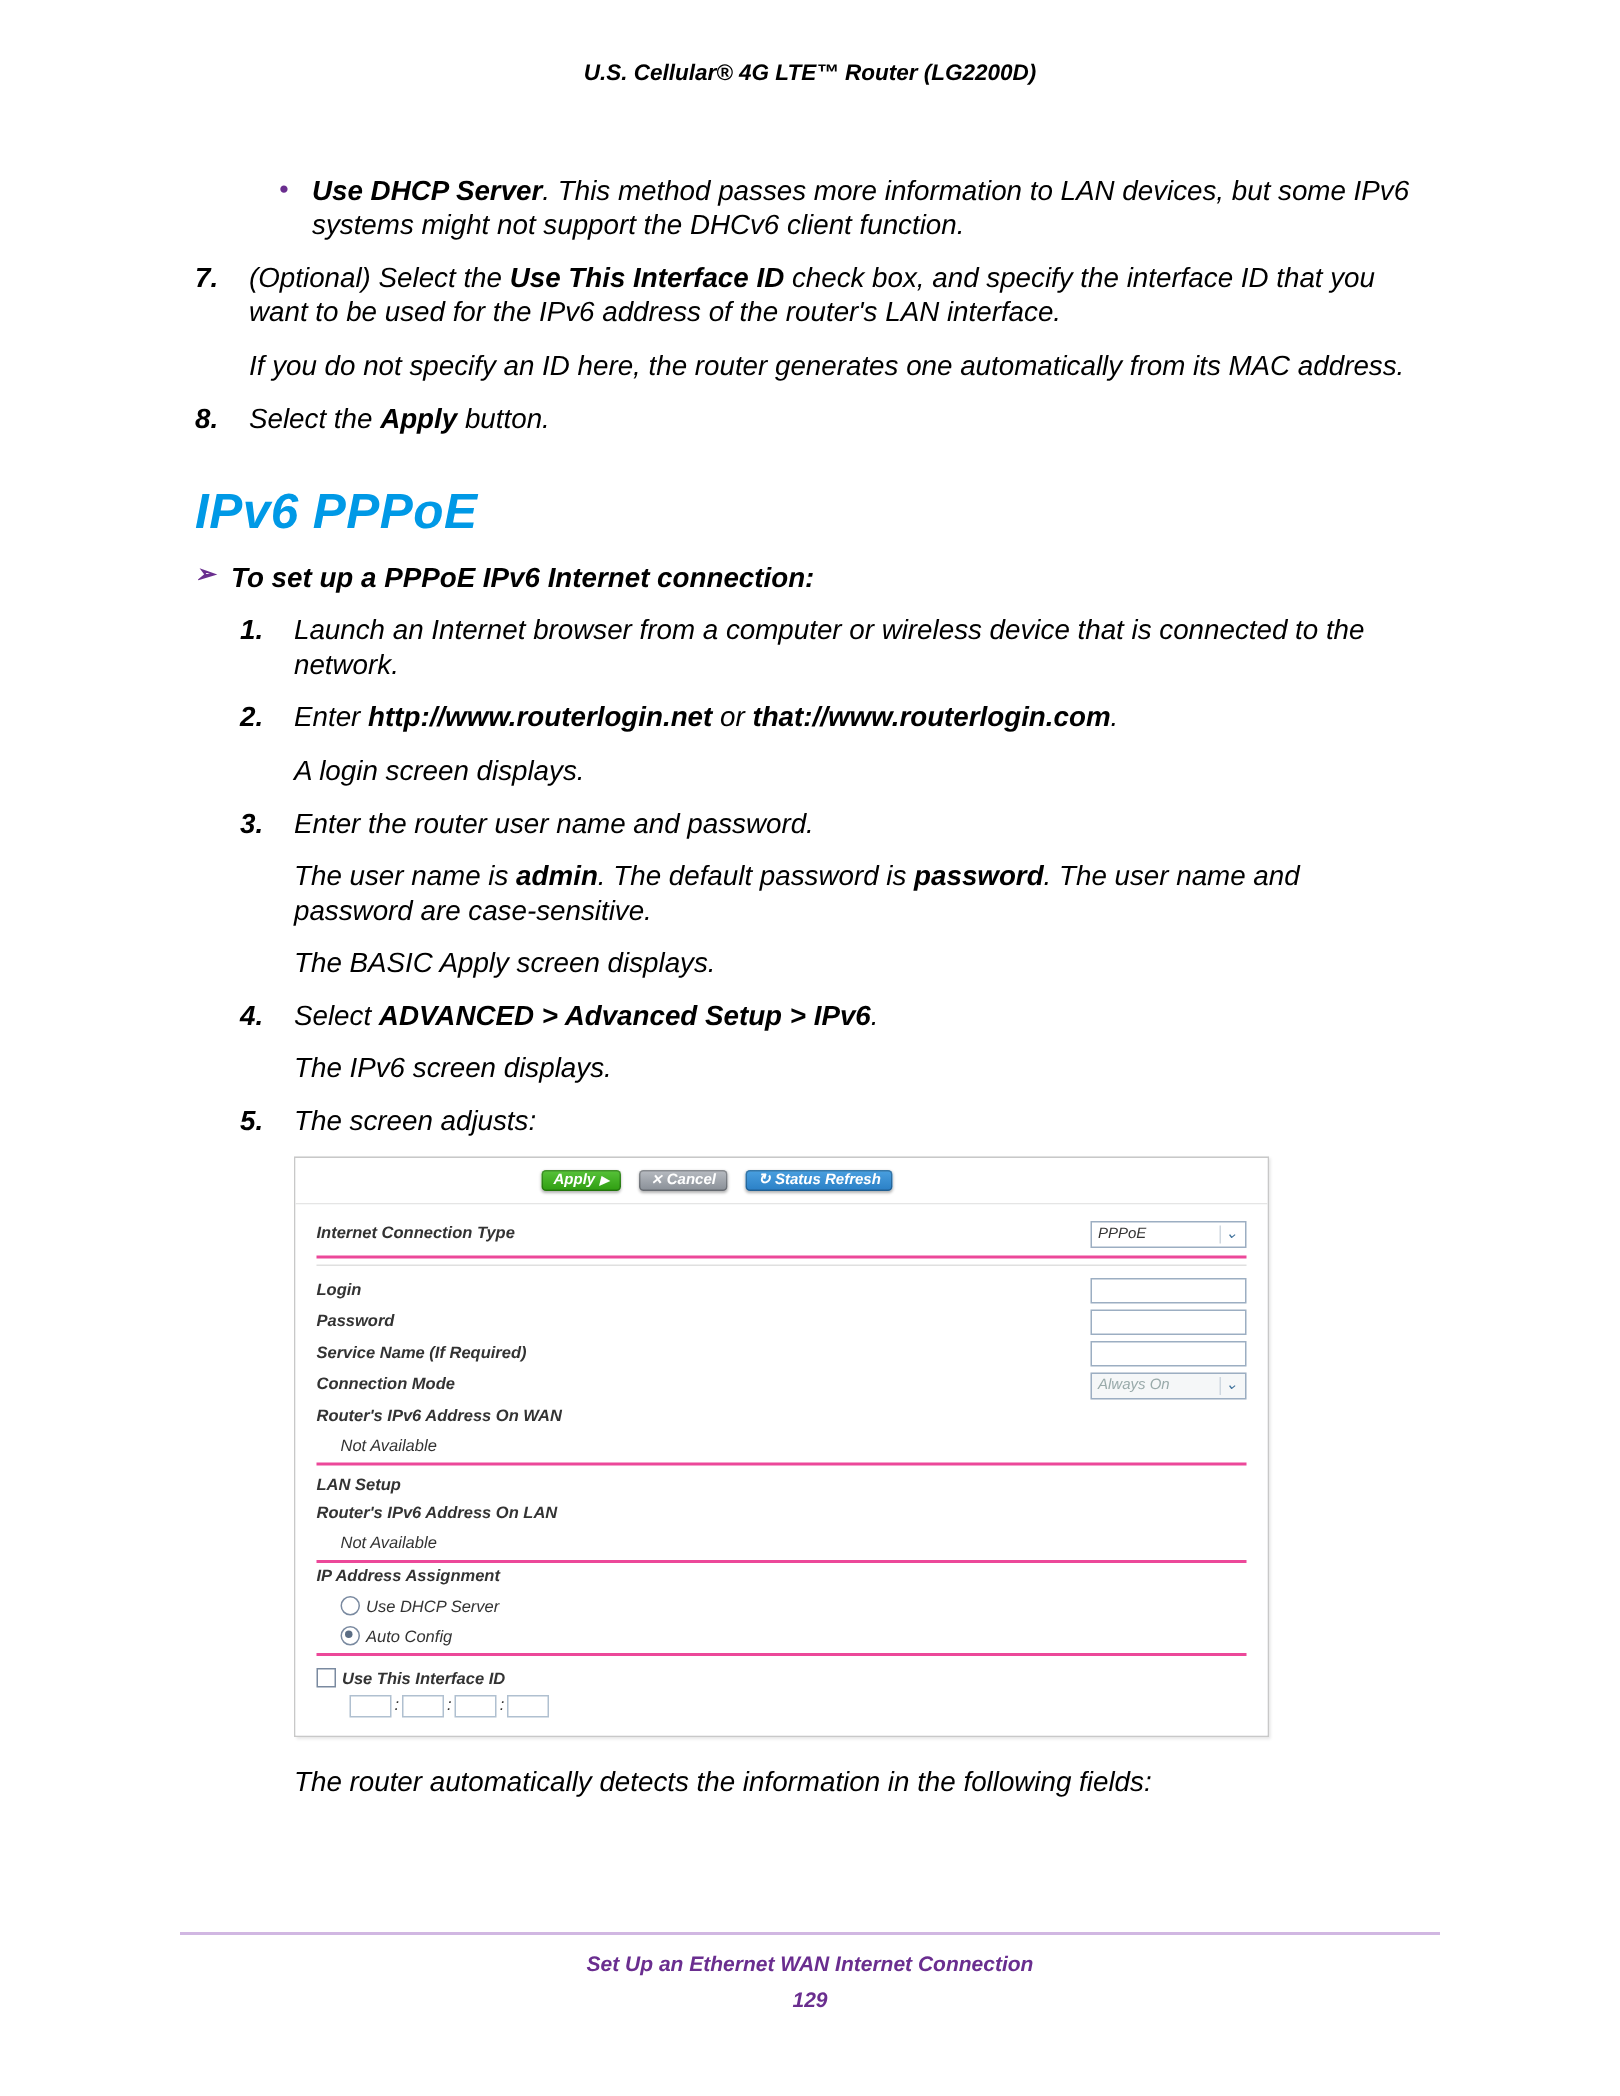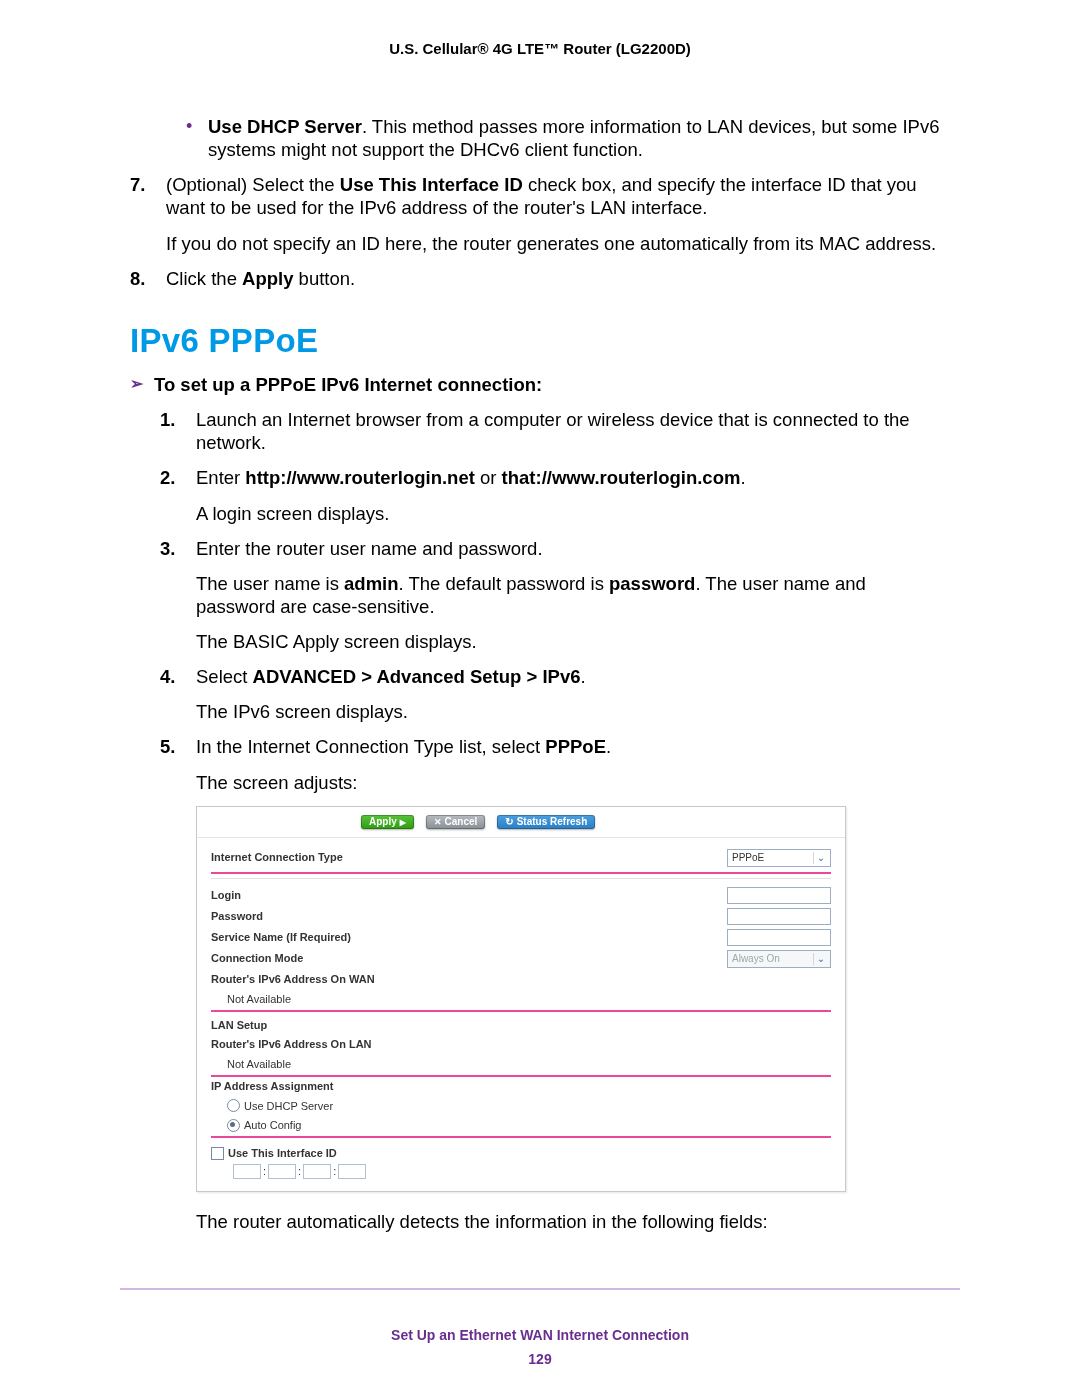--- a/index.html
+++ b/index.html
@@ -9,20 +9,21 @@
     font-family: Arial, Helvetica, sans-serif;
     color: #000;
   }
   .page {
     width: 1080px;
     min-height: 1397px;
     margin: 0 auto;
     position: relative;
     box-sizing: border-box;
     padding: 40px 130px 60px 130px;
+    font-style: italic;
   }
   .header {
     text-align: center;
     font-weight: bold;
     font-size: 15px;
     margin-bottom: 58px;
   }
   .content {
     font-size: 18.5px;
     line-height: 1.25;
@@ -187,21 +188,21 @@
   }
   .iface-box {
     width: 28px; height: 15px;
     border: 1px solid #b0c0d0;
     background: #fff;
     box-sizing: border-box;
   }
 
   .footer {
     position: absolute;
-    bottom: 30px;
+    bottom: 56px;
     left: 0; right: 0;
     text-align: center;
     font-weight: bold;
     color: #6a2e8f;
     font-size: 14px;
   }
   .footer .pnum { color: #6a2e8f; margin-top: 8px; }
   .footer-rule {
     position: absolute;
     bottom: 98px;
@@ -231,21 +232,21 @@
       <div class="num-item">
         <span class="num">7.</span>
         <p>
           <span>(Optional) Select the </span><b>Use This Interface ID</b><span> check box, and specify the interface ID that you want to be used for the IPv6 address of the router's LAN interface.</span>
         </p>
         <p>If you do not specify an ID here, the router generates one automatically from its MAC address.</p>
       </div>
       <div class="num-item">
         <span class="num">8.</span>
         <p>
-          <span>Click the </span><b>Apply</b><span> button.</span>
+          <span>Select the </span><b>Apply</b><span> button.</span>
         </p>
       </div>
     </div>
 
     <div class="section-heading">IPv6 PPPoE</div>
 
     <div class="arrow-line">To set up a PPPoE IPv6 Internet connection:</div>
 
     <div class="num-list" style="padding-left: 30px;">
 
@@ -274,23 +275,20 @@
       <div class="num-item">
         <span class="num">4.</span>
         <p>
           <span>Select </span><b>ADVANCED &gt; Advanced Setup &gt; IPv6</b><span>.</span>
         </p>
         <p>The IPv6 screen displays.</p>
       </div>
 
       <div class="num-item" style="margin-bottom:6px;">
         <span class="num">5.</span>
-        <p>
-          <span>In the Internet Connection Type list, select </span><b>PPPoE</b><span>.</span>
-        </p>
         <p>The screen adjusts:</p>
 
         <div class="screenshot">
           <div class="ss-toolbar">
             <span class="ss-btn green">
                 <span>Apply</span>
                 <span class="play"></span>
               </span>
             <span class="ss-btn gray">
                 <span class="x"></span>

